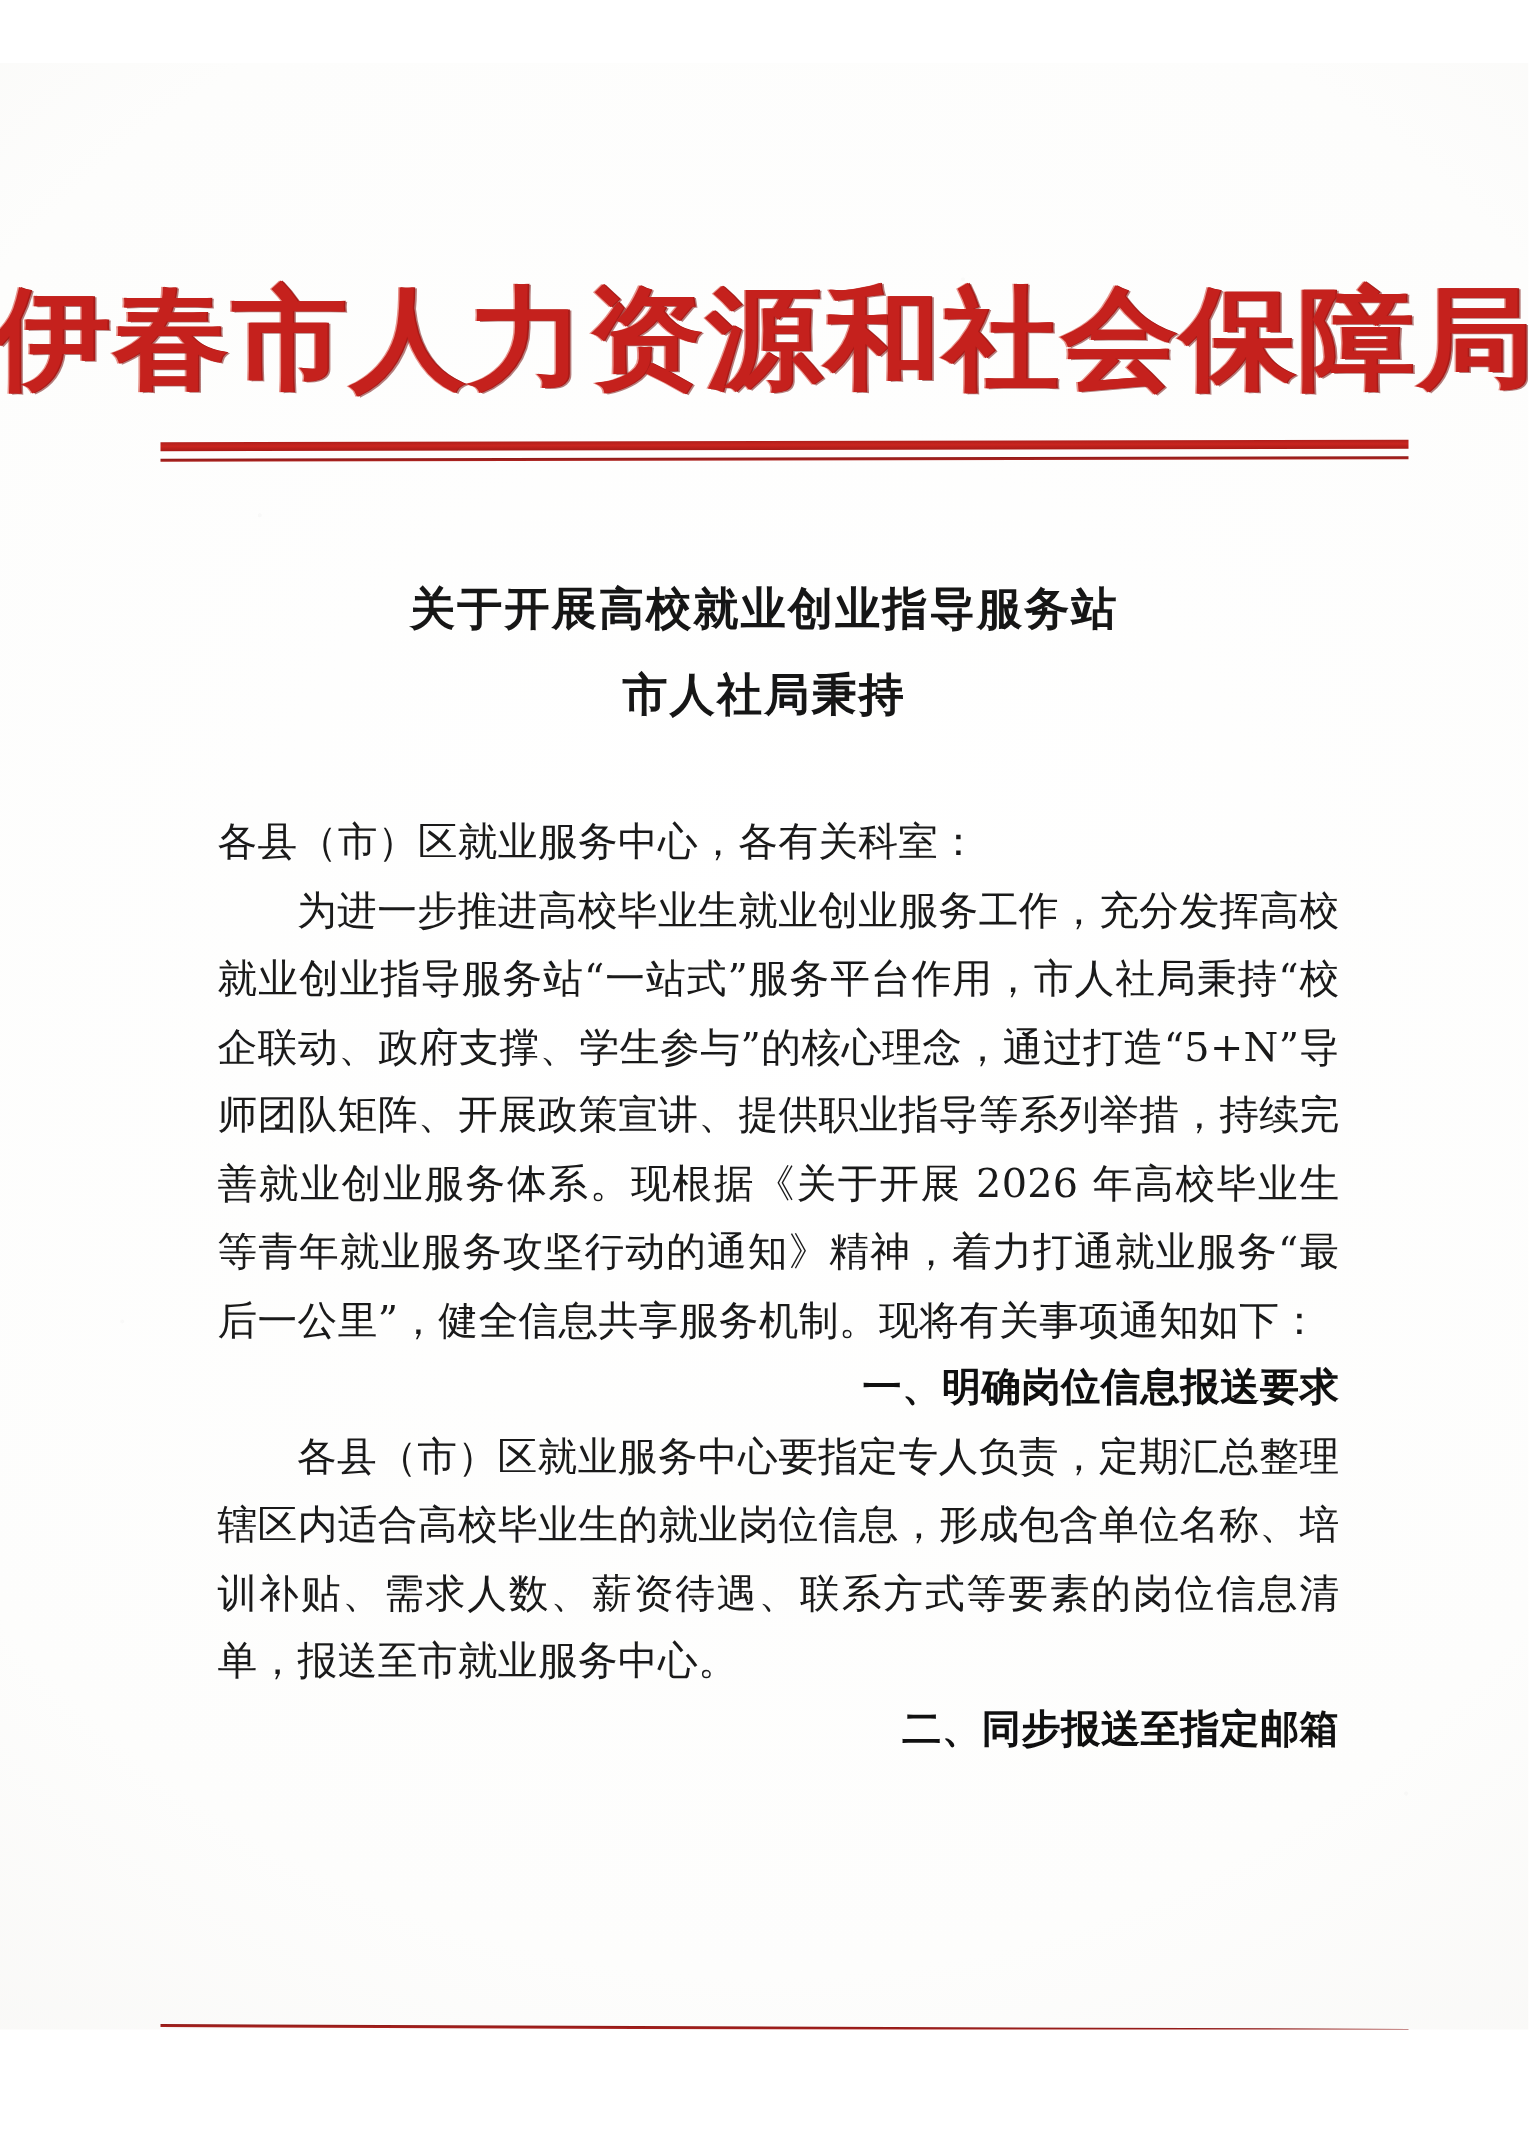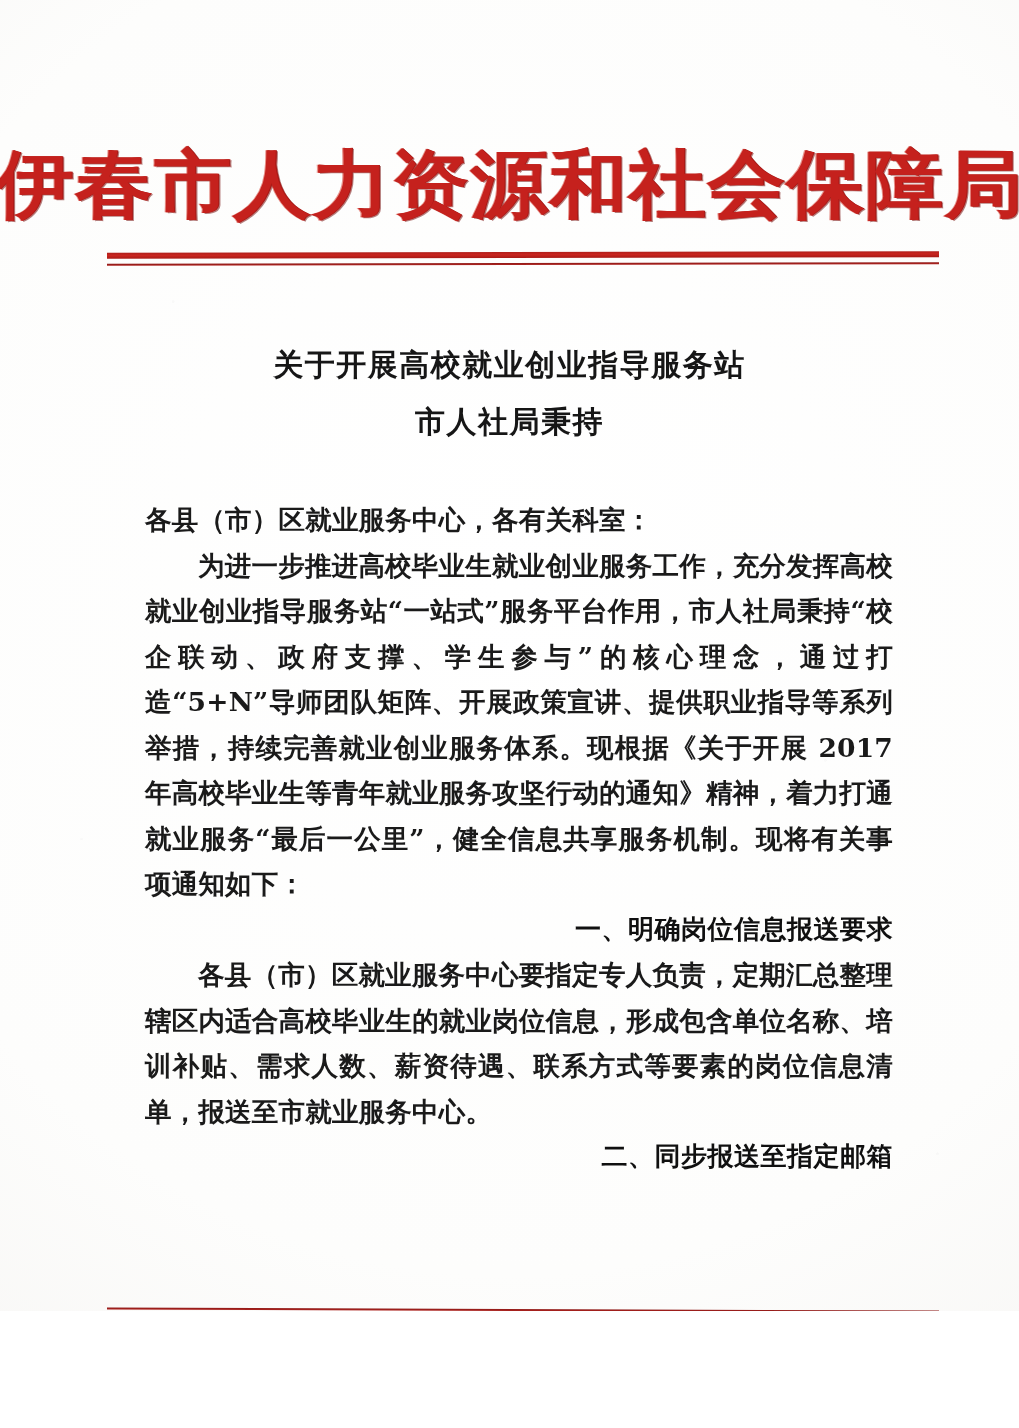--- a/index.html
+++ b/index.html
@@ -16,20 +16,21 @@
 
   
   .page {
     position: relative;
     width: 1019px;
     height: 1311px;
     background:
       radial-gradient(ellipse 120% 95% at 50% 45%, #ffffff 0%, #fdfdfc 55%, #f6f5f3 86%, #efeeeb 100%);
     box-sizing: border-box;
     overflow: hidden;
+    margin-top: 42px;
   }
   
   .page::after {
     content: "";
     position: absolute;
     inset: 0;
     pointer-events: none;
     background-image:
       radial-gradient(circle at 17% 23%, rgba(140,140,140,.05) 0 1px, transparent 1.6px),
       radial-gradient(circle at 63% 11%, rgba(140,140,140,.045) 0 1px, transparent 1.6px),
@@ -133,21 +134,20 @@
   }
   .para {
     font-family: "DejaVu Serif", "Liberation Serif", serif;
     font-size: 26.5px;
     line-height: 45.5px;
     color: #1a1a1a;
     text-align: justify;
     text-justify: inter-character;
     margin: 0;
     letter-spacing: .2px;
-    font-weight: bold;
   }
   .para.salutation { text-indent: 0; }
   .para.indent { text-indent: 2em; }
   .para.last-line { text-align: justify; }
   .heading {
     font-family: "DejaVu Sans", "Liberation Sans", sans-serif;
     font-size: 26px;
     line-height: 45.5px;
     font-weight: 700;
     color: #101010;
@@ -173,21 +173,21 @@
 
   <div class="doc-title">
     <div class="line">关于开展高校就业创业指导服务站</div>
     <div class="line">市人社局秉持</div>
   </div>
 
   <div class="body-block">
 
     <p class="para salutation">各县（市）区就业服务中心，各有关科室：</p>
 
-    <p class="para indent">为进一步推进高校毕业生就业创业服务工作，充分发挥高校就业创业指导服务站“一站式”服务平台作用，市人社局秉持“校企联动、政府支撑、学生参与”的核心理念，通过打造“5+N”导师团队矩阵、开展政策宣讲、提供职业指导等系列举措，持续完善就业创业服务体系。现根据《关于开展 2017 年高校毕业生等青年就业服务攻坚行动的通知》精神，着力打通就业服务“最后一公里”，健全信息共享服务机制。现将有关事项通知如下：</p>
+    <p class="para indent">为进一步推进高校毕业生就业创业服务工作，充分发挥高校就业创业指导服务站“一站式”服务平台作用，市人社局秉持“校企联动、政府支撑、学生参与”的核心理念，通过打造“5+N”导师团队矩阵、开展政策宣讲、提供职业指导等系列举措，持续完善就业创业服务体系。现根据《关于开展 2026 年高校毕业生等青年就业服务攻坚行动的通知》精神，着力打通就业服务“最后一公里”，健全信息共享服务机制。现将有关事项通知如下：</p>
 
     <p class="heading">一、明确岗位信息报送要求</p>
 
     <p class="para indent">各县（市）区就业服务中心要指定专人负责，定期汇总整理辖区内适合高校毕业生的就业岗位信息，形成包含单位名称、培训补贴、需求人数、薪资待遇、联系方式等要素的岗位信息清单，报送至市就业服务中心。</p>
 
     <p class="heading">二、同步报送至指定邮箱</p>
 
 
   </div>
 

